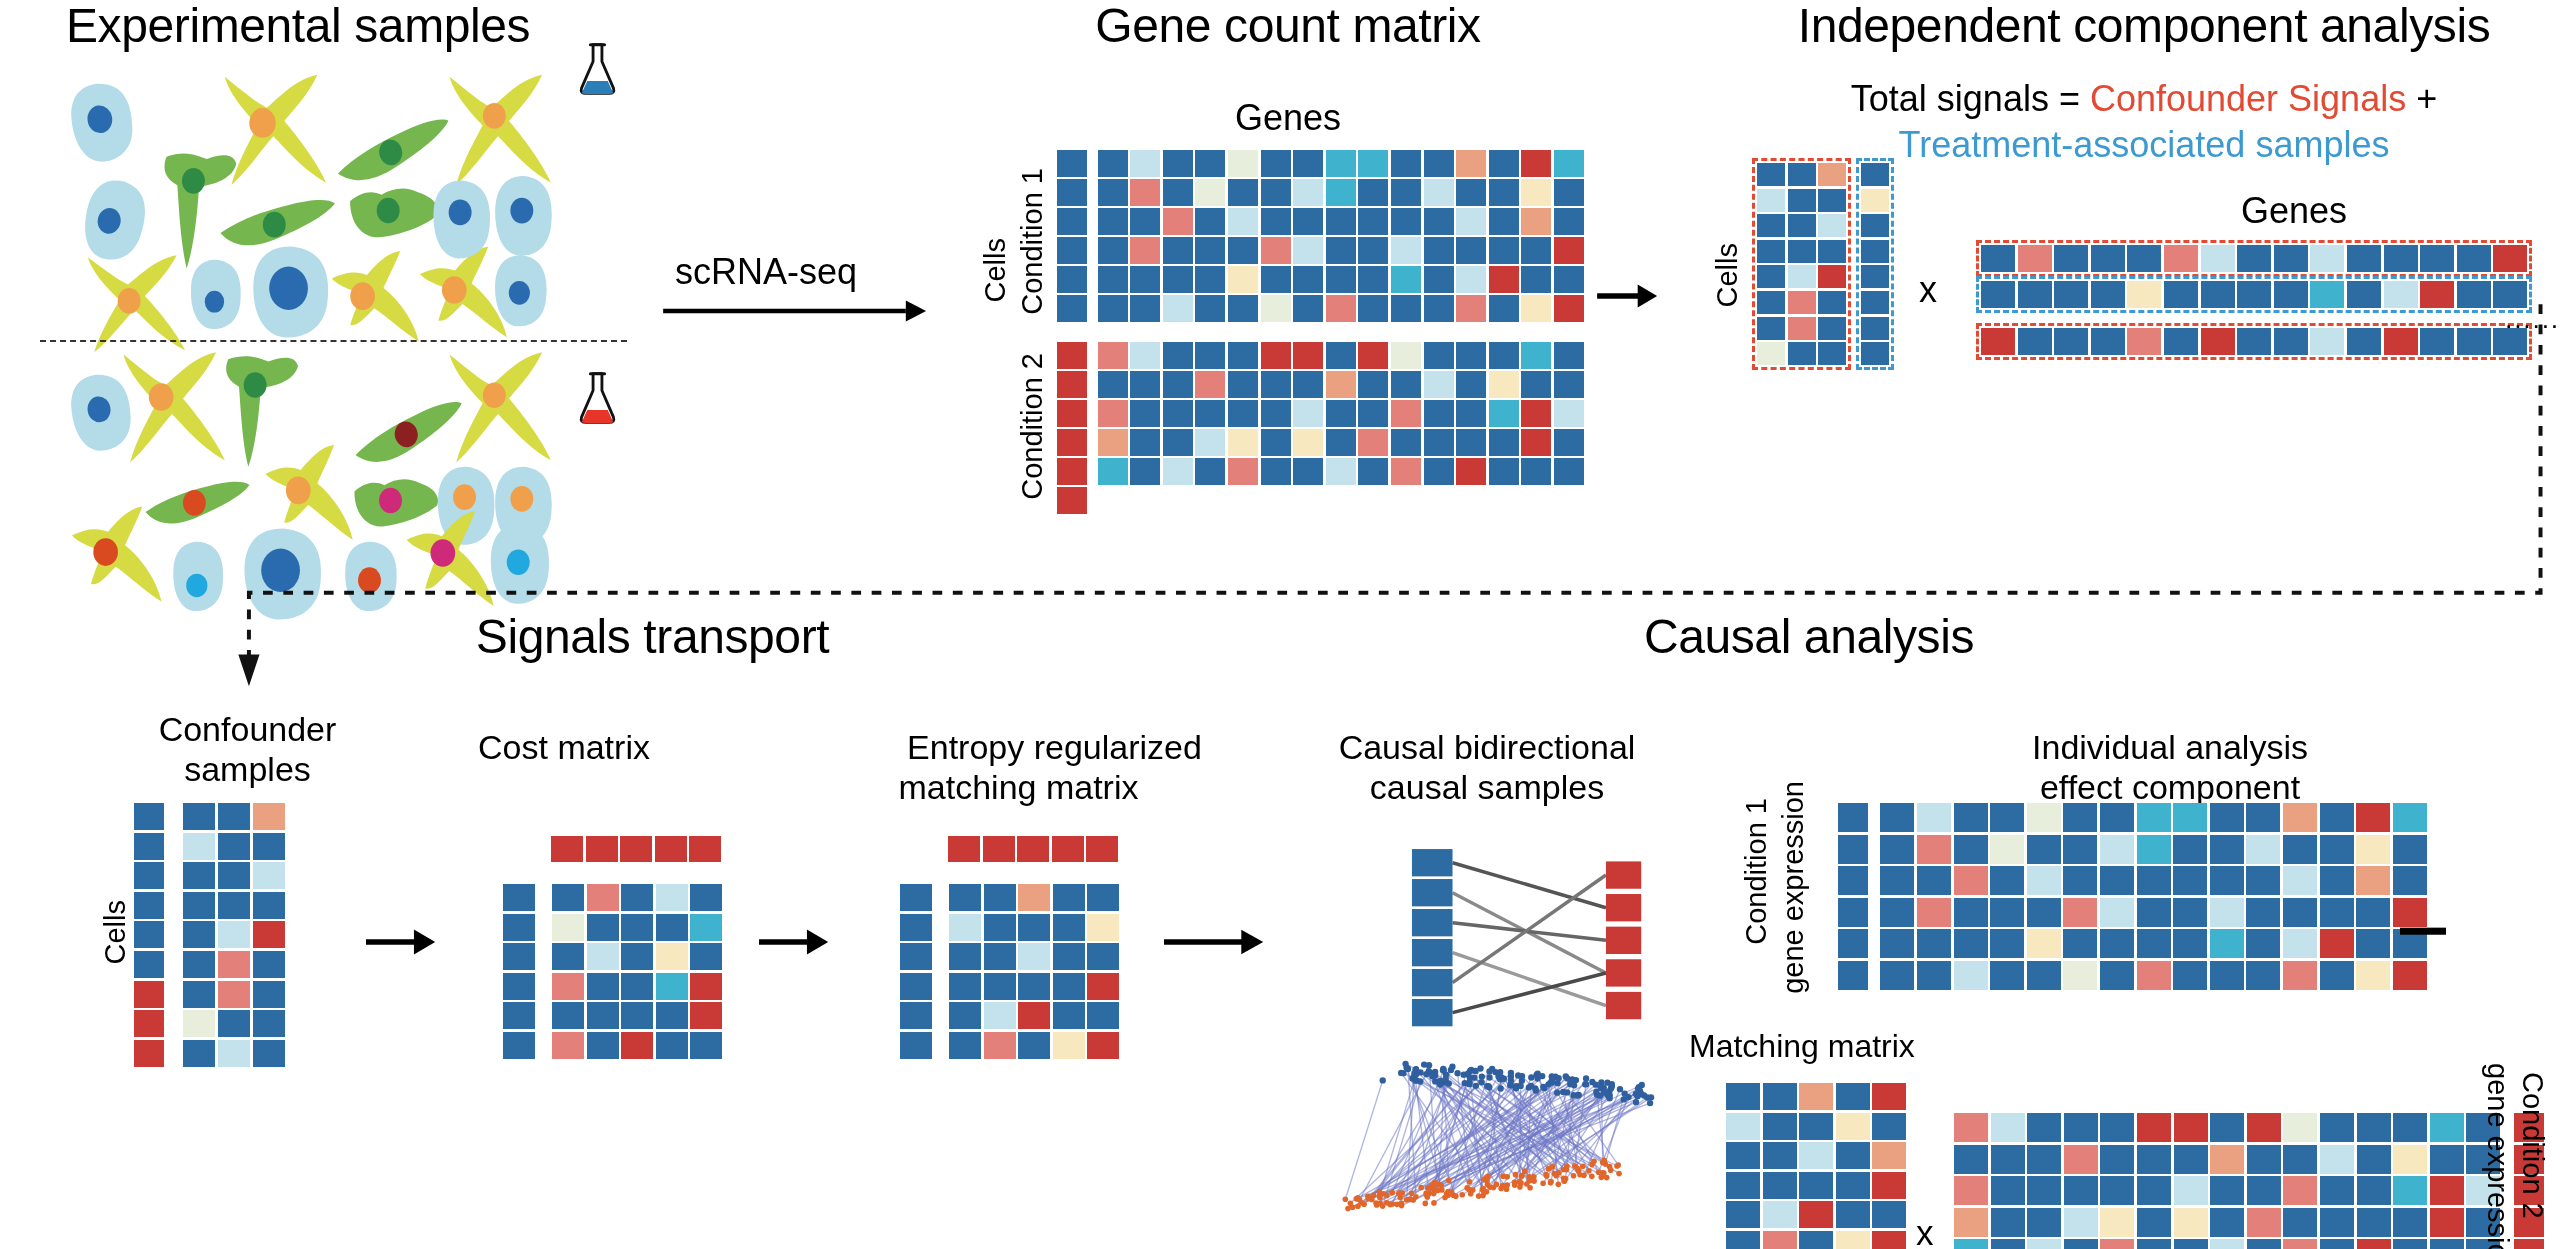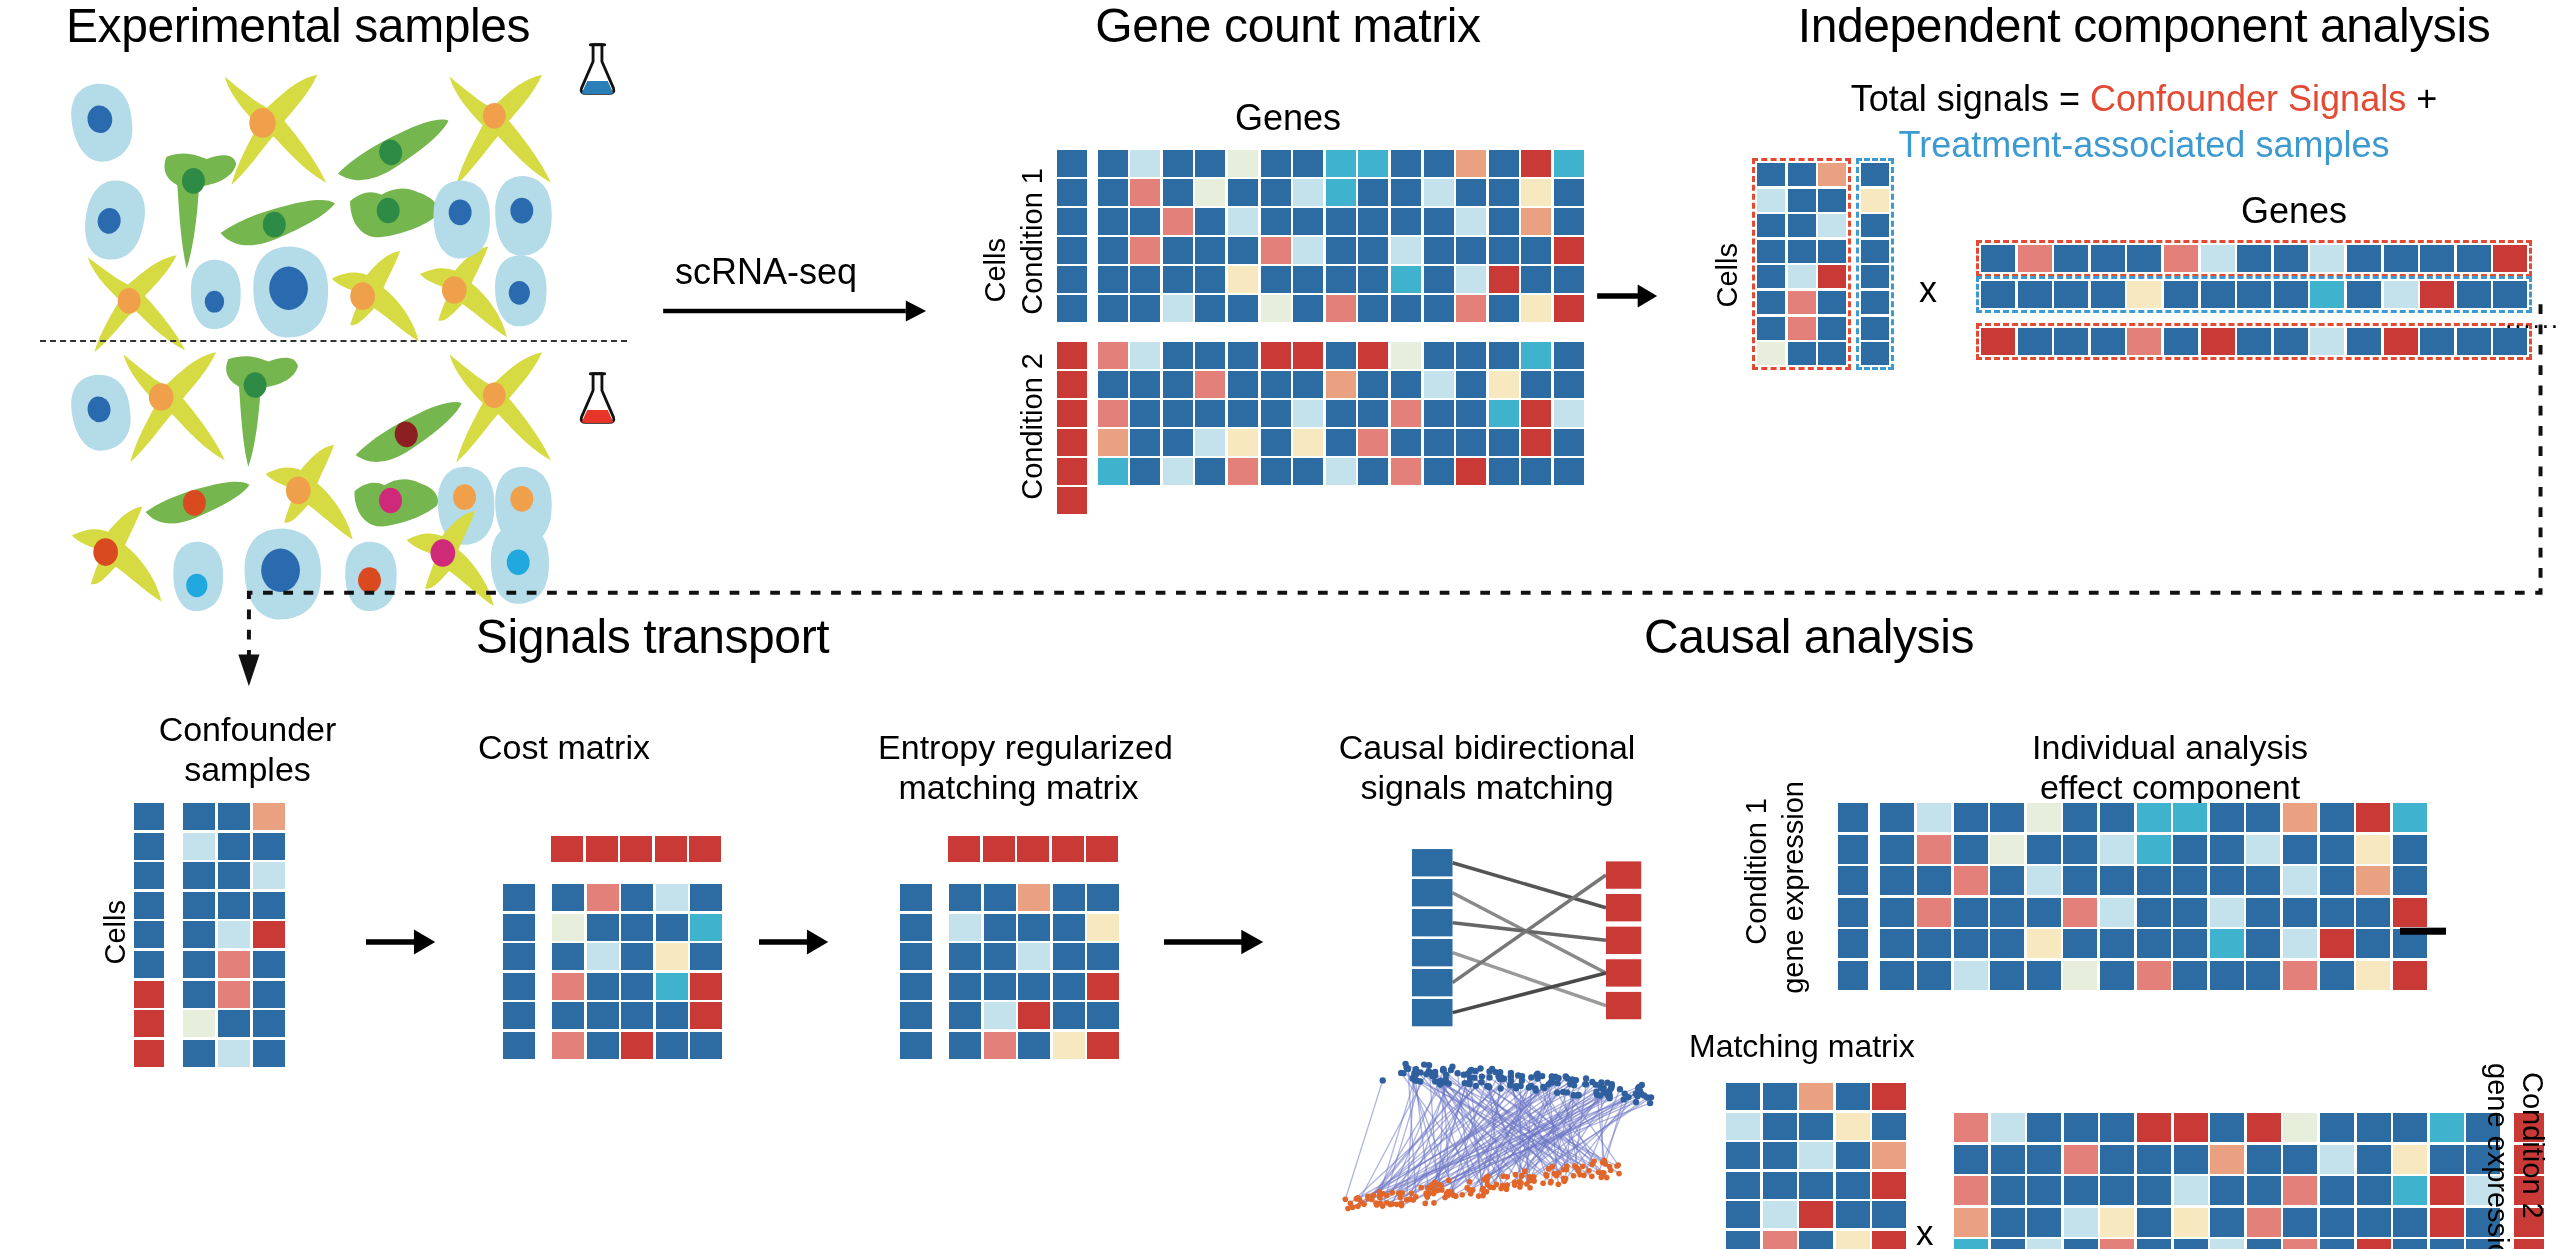--- a/index.html
+++ b/index.html
@@ -760,21 +760,21 @@
     </div>
 </div>
 
 <div class="abs" style="left:759px;top:926px;">
   <svg width="71" height="32" viewBox="0 0 80 36">
     <line x1="0" y1="18" x2="56" y2="18" stroke="#000" stroke-width="6"></line>
     <path d="M54 4 L78 18 L54 32 Z" fill="#000"></path>
   </svg>
 </div>
 
-<div class="abs sub2 ctr" style="left:827px;top:728px;width:397px;">Entropy regularized</div>
+<div class="abs sub2 ctr" style="left:856px;top:728px;width:397px;">Entropy regularized</div>
 <div class="abs sub2 ctr" style="left:820px;top:768px;width:397px;">matching matrix</div>
 
 <div class="abs" style="left:948px;top:836px;">
   <div class="grid" id="em-top" style="grid-template-columns:repeat(5,32px);grid-auto-rows:25.6px;">
       <div class="cell" style="background: rgb(201, 58, 54);"></div>
       <div class="cell" style="background: rgb(201, 58, 54);"></div>
       <div class="cell" style="background: rgb(201, 58, 54);"></div>
       <div class="cell" style="background: rgb(201, 58, 54);"></div>
       <div class="cell" style="background: rgb(201, 58, 54);"></div>
     </div>
@@ -823,21 +823,21 @@
 </div>
 
 <div class="abs" style="left:1164px;top:926px;">
   <svg width="101" height="32" viewBox="0 0 115 36">
     <line x1="0" y1="18" x2="90" y2="18" stroke="#000" stroke-width="6"></line>
     <path d="M88 4 L113 18 L88 32 Z" fill="#000"></path>
   </svg>
 </div>
 
 <div class="abs sub2 ctr" style="left:1284px;top:728px;width:406px;">Causal bidirectional</div>
-<div class="abs sub2 ctr" style="left:1284px;top:768px;width:406px;">signals matching</div>
+<div class="abs sub2 ctr" style="left:1284px;top:768px;width:406px;">causal samples</div>
 
 <div class="abs" style="left:1403px;top:842px;">
   <svg id="bip-svg" width="256" height="194" viewBox="0 0 290 220">
       <line x1="56" y1="23.5" x2="230" y2="74.5" stroke="#555" stroke-width="4"></line>
       <line x1="56" y1="57.5" x2="230" y2="148.5" stroke="#8a8a8a" stroke-width="4"></line>
       <line x1="56" y1="91.5" x2="230" y2="111.5" stroke="#666" stroke-width="4"></line>
       <line x1="56" y1="125.5" x2="230" y2="185.5" stroke="#9a9a9a" stroke-width="4"></line>
       <line x1="56" y1="159.5" x2="230" y2="37.5" stroke="#777" stroke-width="4"></line>
       <line x1="56" y1="193.5" x2="230" y2="148.5" stroke="#4a4a4a" stroke-width="4"></line>
       <rect x="10" y="8" width="46" height="31" fill="#2d6ca2"></rect>

